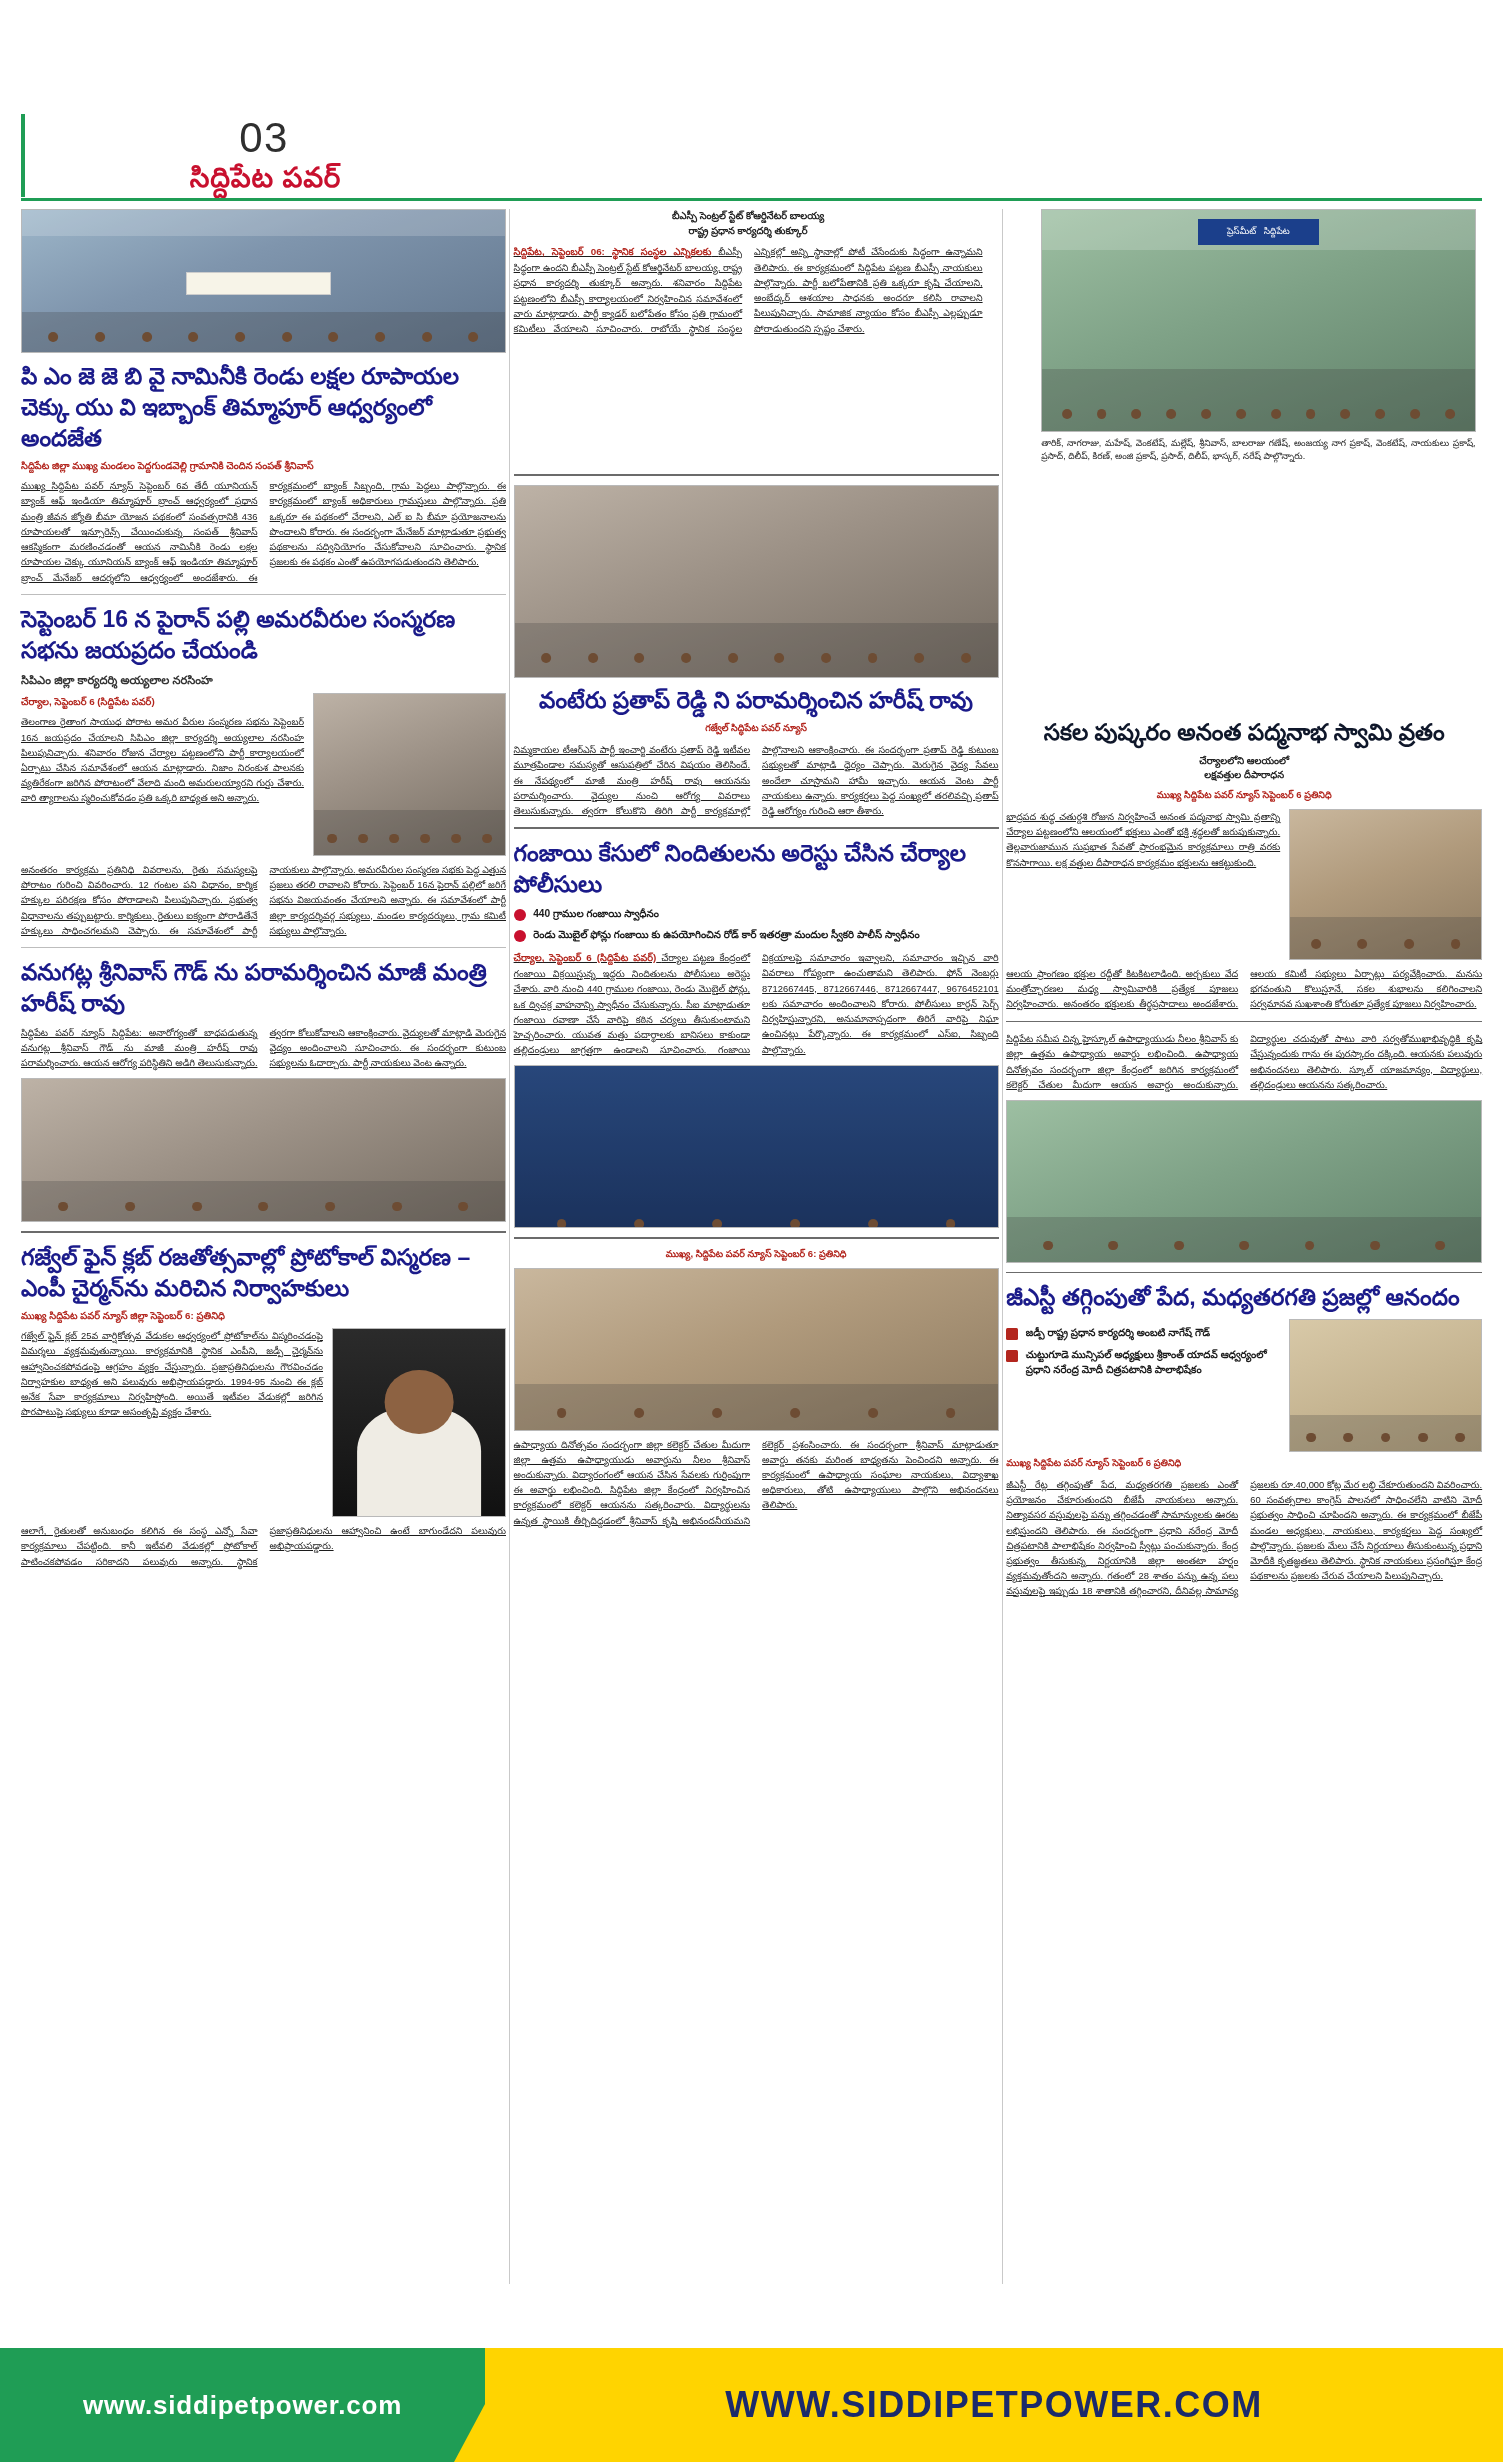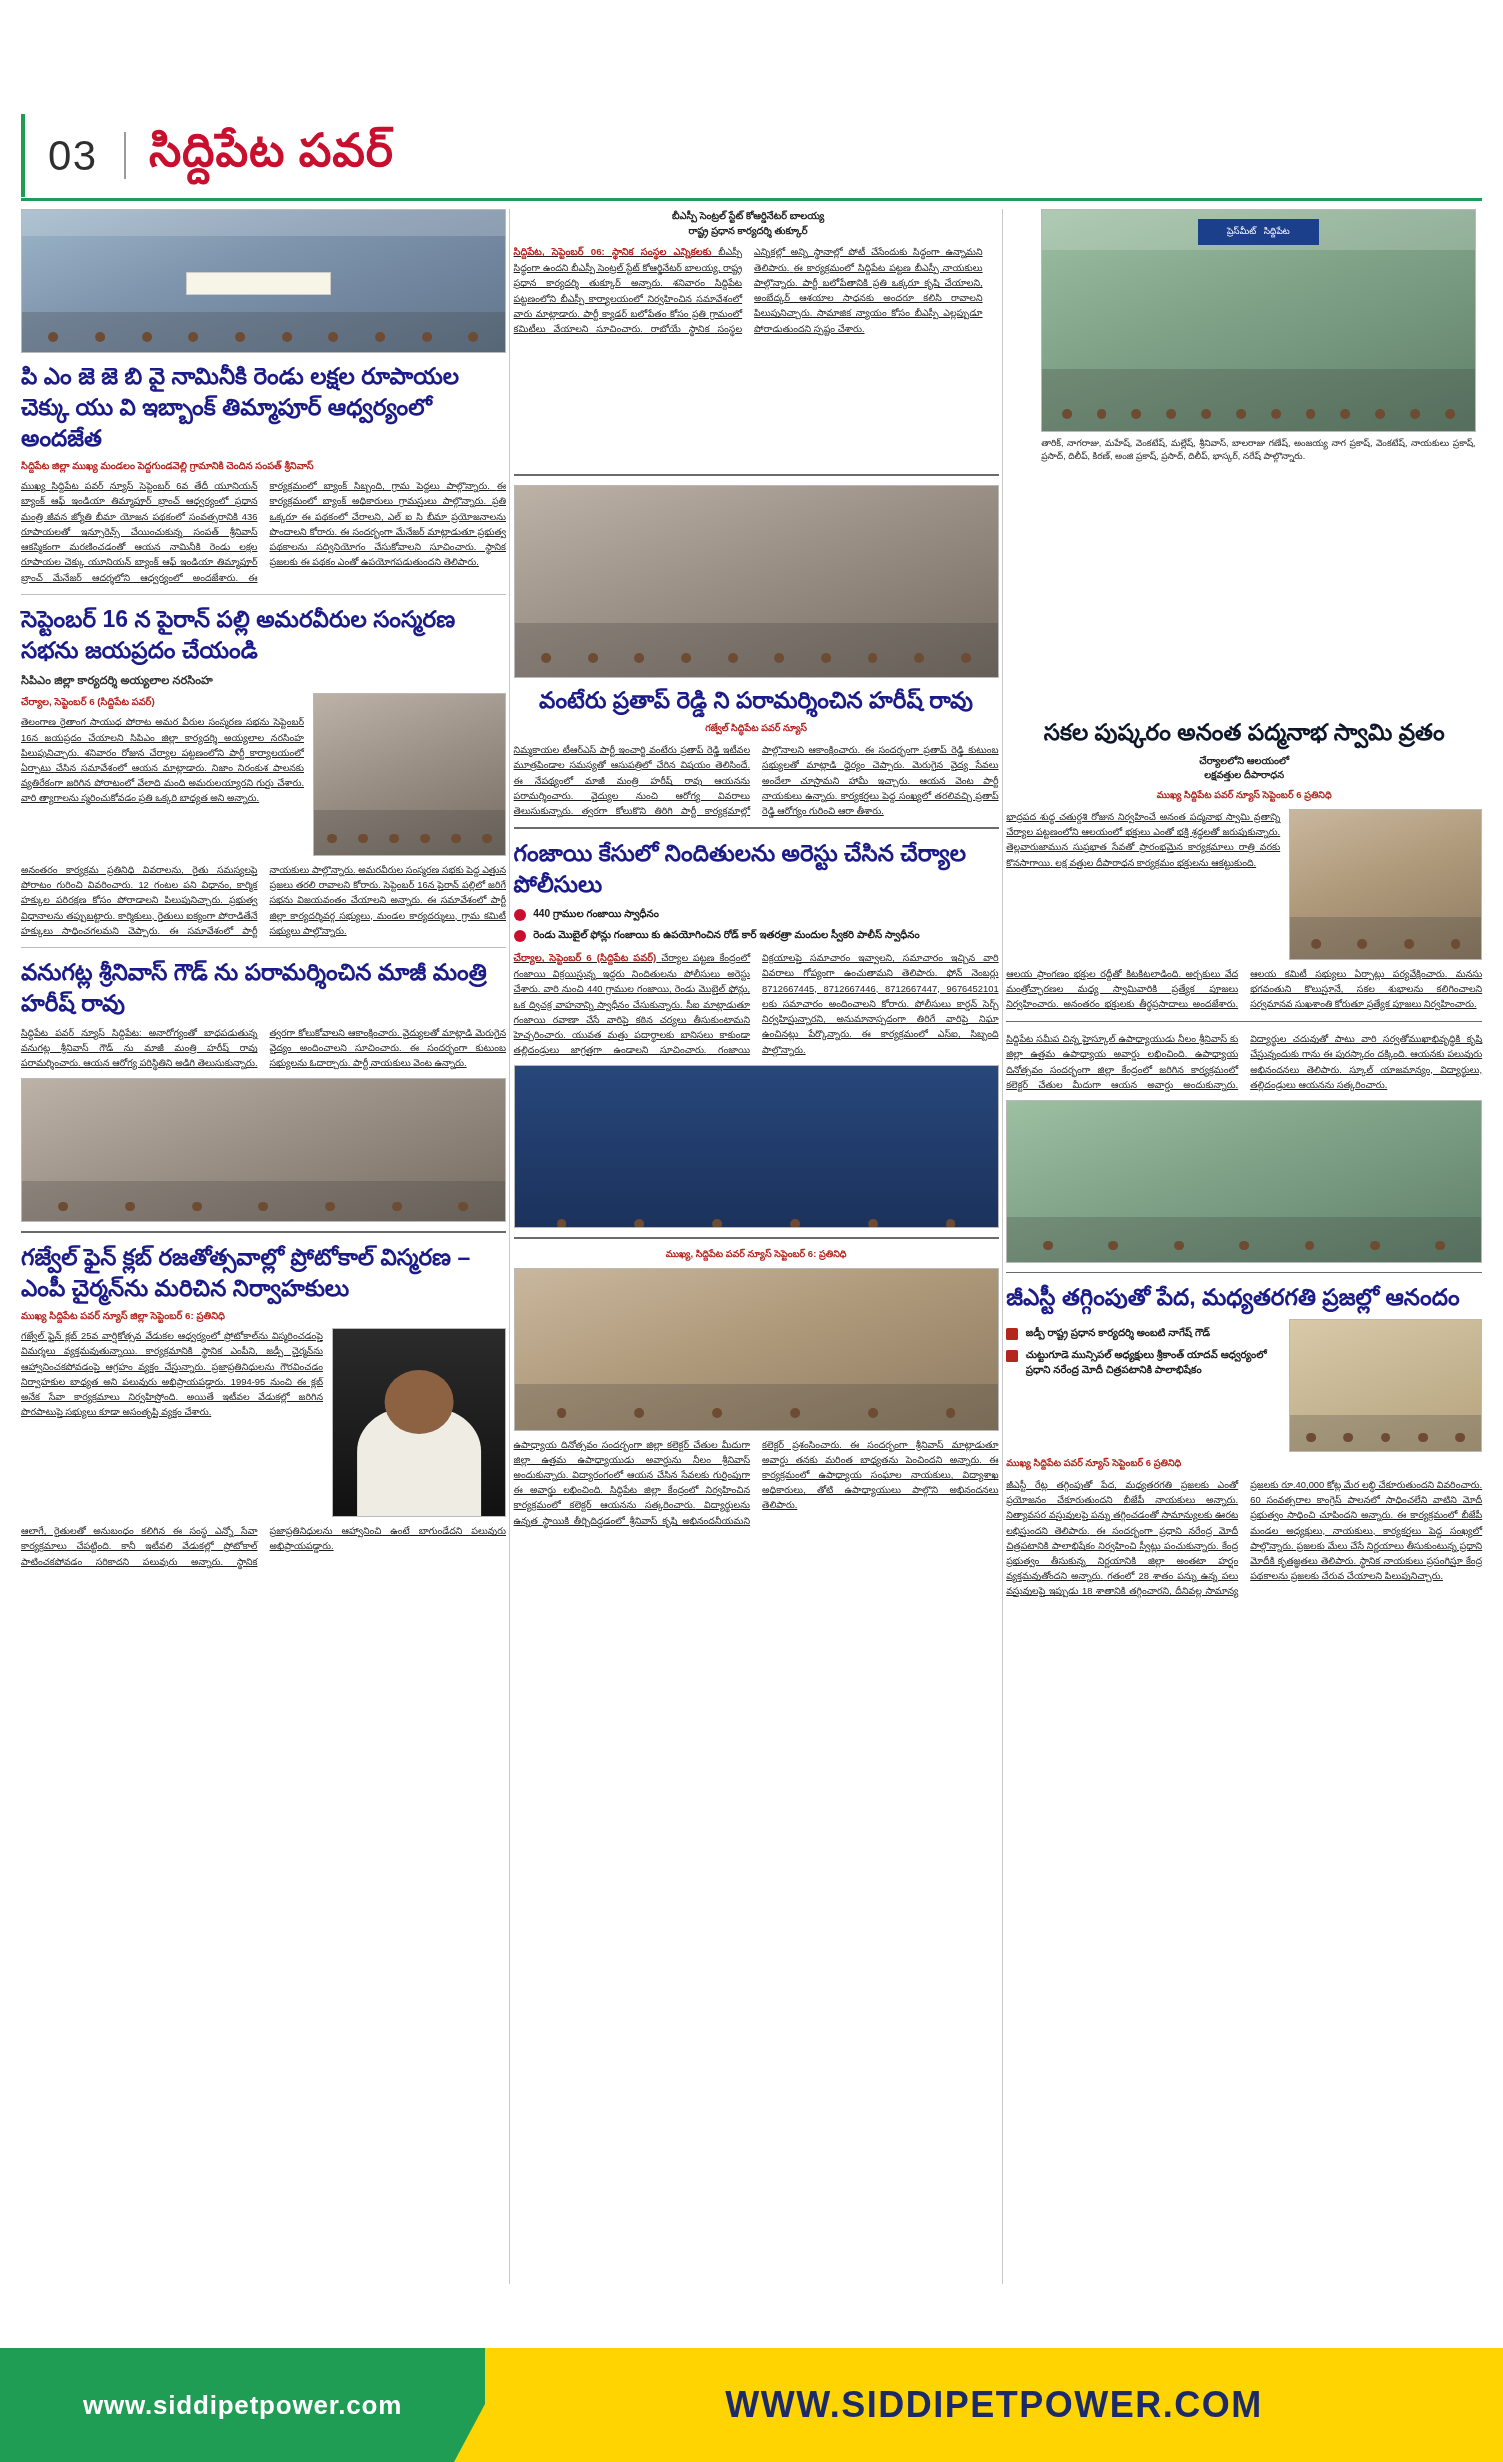--- a/index.html
+++ b/index.html
@@ -25,36 +25,37 @@
     height: 83px;
     display: flex;
     align-items: stretch;
   }
   .mast-left {
     width: 485px;
     background: #ffffff;
     display: flex;
     align-items: center;
     border-left: 4.5px solid #1f9d55;
+    flex-direction: column;
   }
   .page-num {
     font-size: 42px;
     color: #2f2f2f;
     font-weight: 400;
     padding: 0 26px 0 23px;
     letter-spacing: 1.5px;
   }
   .mast-divider {
     width: 2.3px;
     height: 47px;
     background: #9a9a9a;
     margin-right: 23px;
   }
   .mast-title {
-    font-size: 46px;
+    font-size: 28px;
     font-weight: bold;
     color: #c8102e;
     letter-spacing: 0.8px;
   }
   .mast-right {
     flex: 1;
     background: #1f9d55;
     display: flex;
     flex-direction: column;
     align-items: center;

